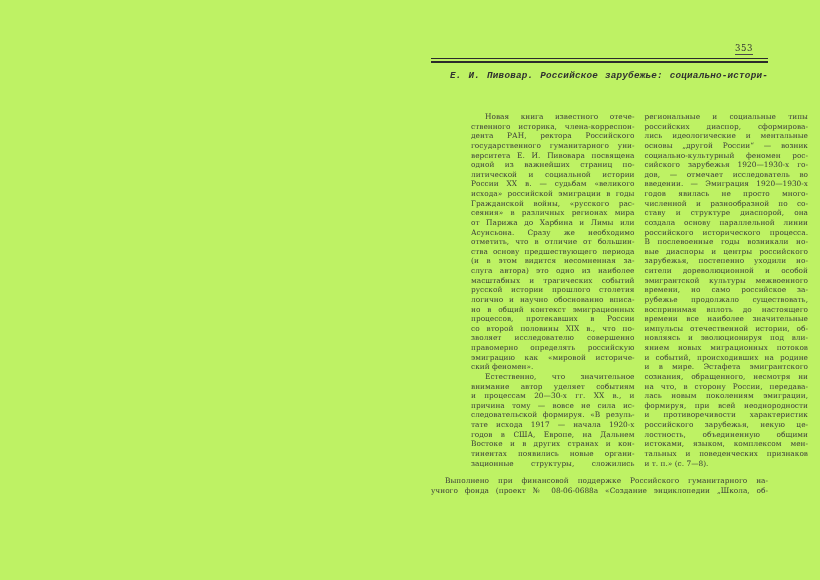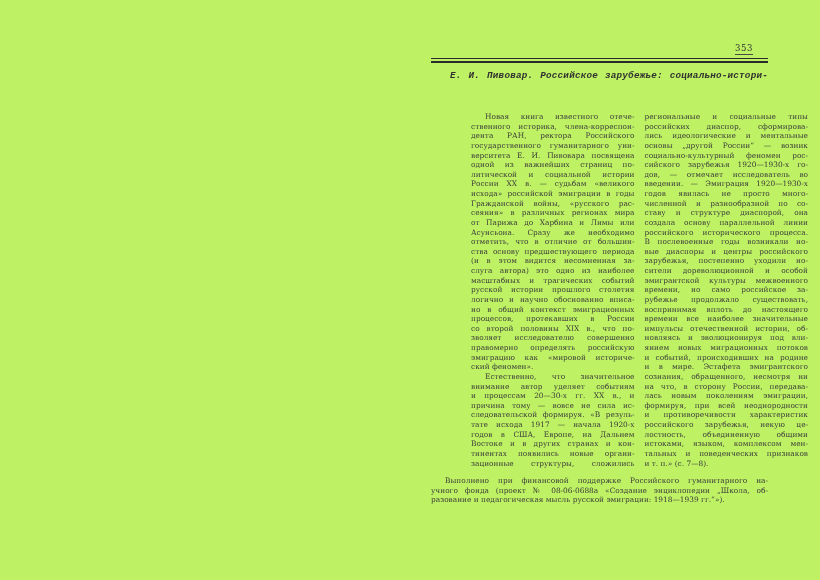--- a/index.html
+++ b/index.html
@@ -168,16 +168,15 @@
           <div class="tl">российского зарубежья, некую це-</div>
           <div class="tl">лостность, объединенную общими</div>
           <div class="tl">истоками, языком, комплексом мен-</div>
           <div class="tl">тальных и поведенческих признаков</div>
           <div class="tl end">и т. п.» (с. 7—8).</div>
         </div>
     </div>
     <div class="footnote">
         <div class="tl ind">Выполнено при финансовой поддержке Российского гуманитарного на-</div>
         <div class="tl">учного фонда (проект № 08-06-0688а «Создание энциклопедии „Школа, об-</div>
-        <div class="tl end">разование и педагогическая мысль русской эмиграции: 1918—1939 гг.“»).</div>
       </div>
   </div>
 </div>
 
 </body></html>

